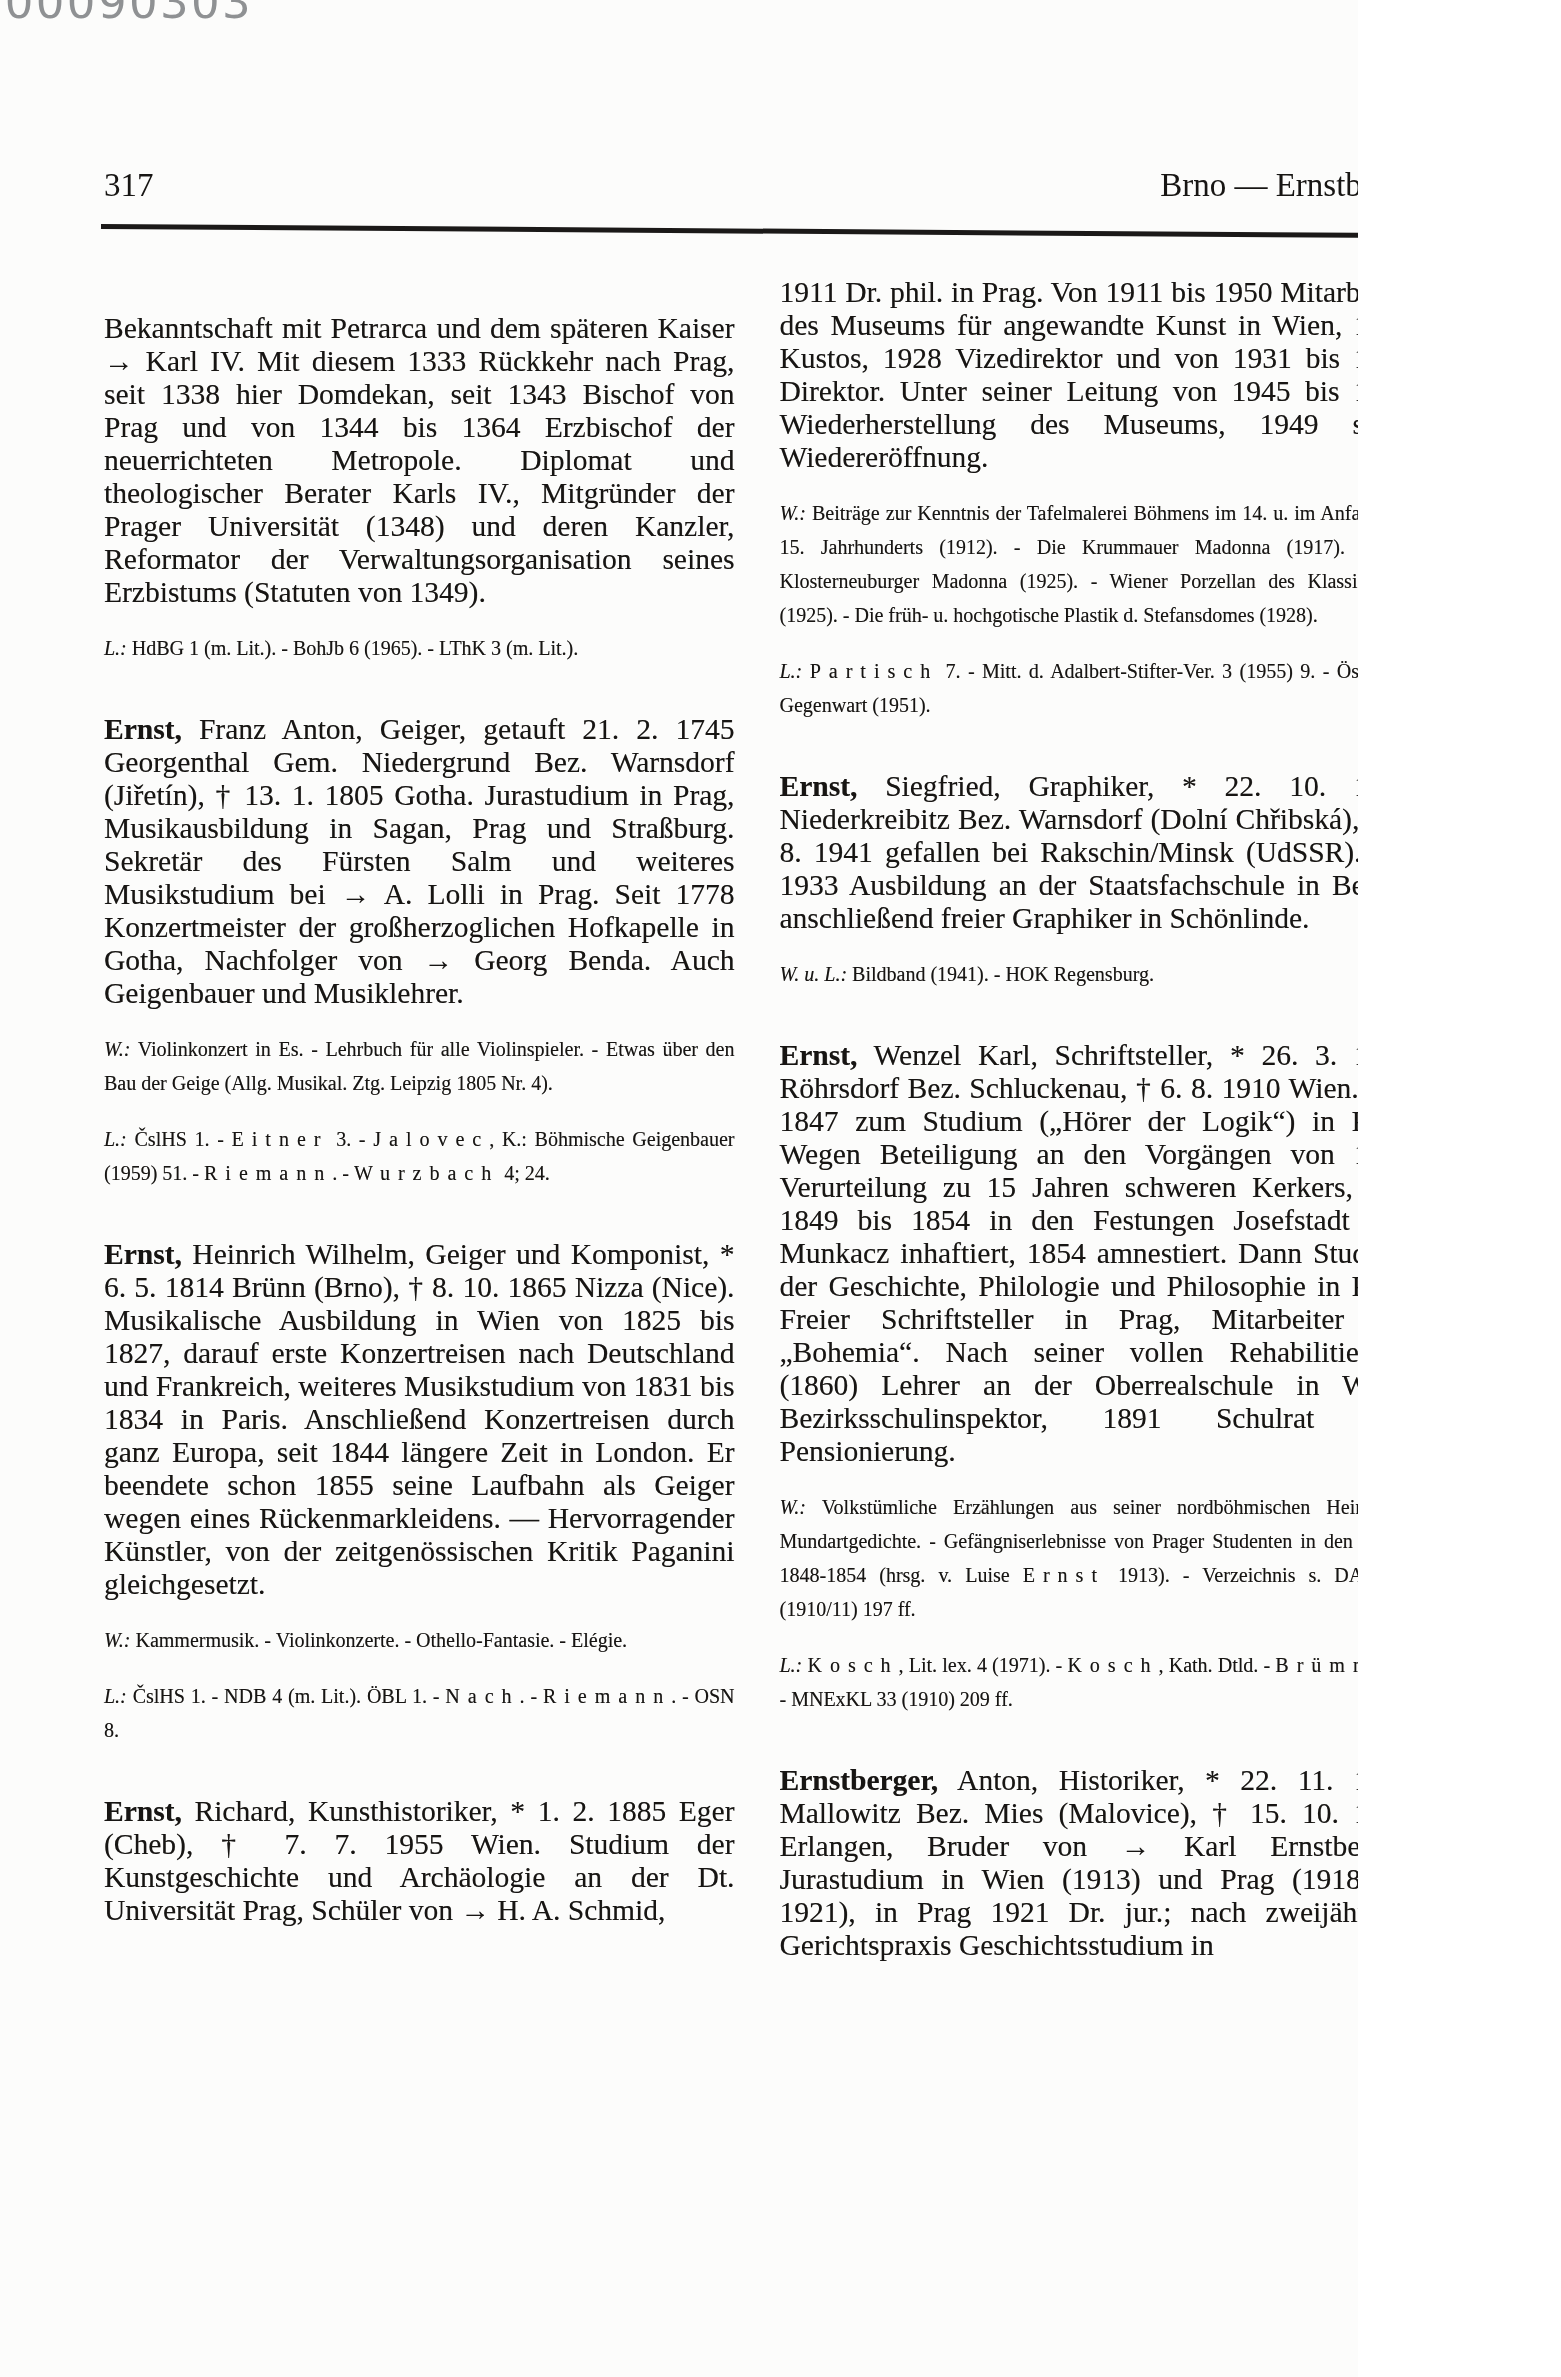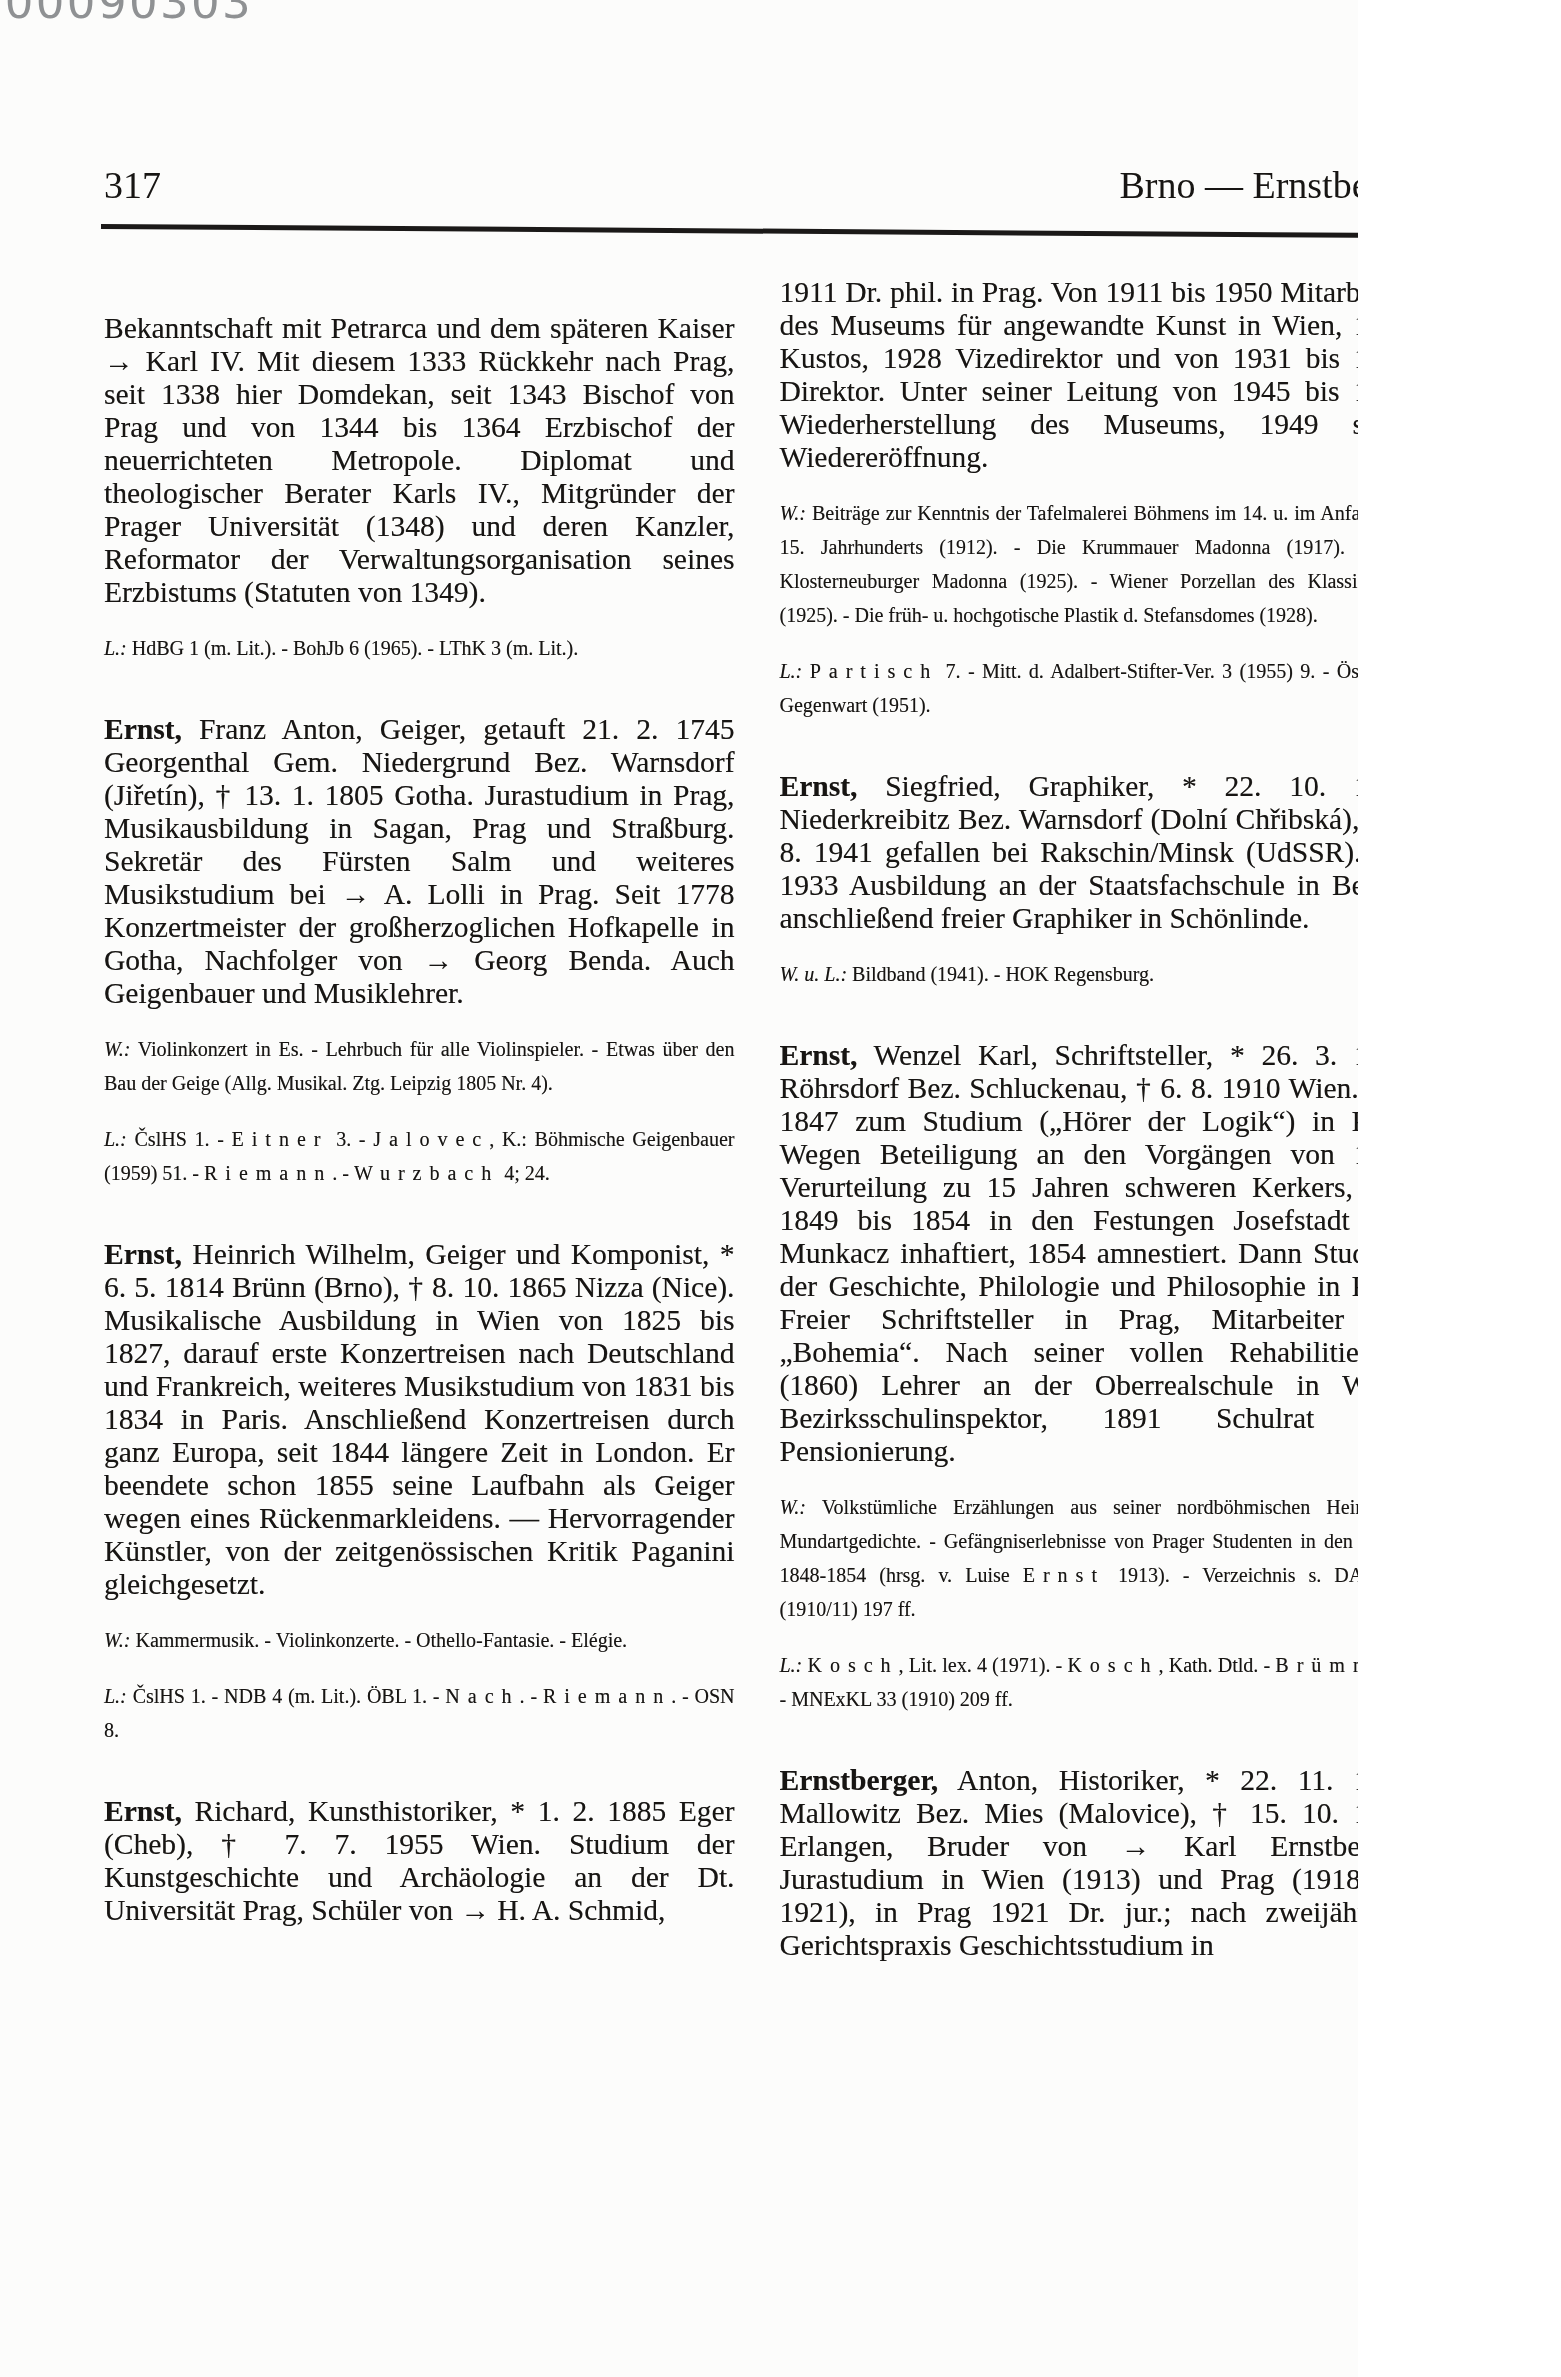--- a/index.html
+++ b/index.html
@@ -28,21 +28,21 @@
     color: #8f9193;
   }
   .running-head {
     position: absolute;
     left: 104px;
     top: 166px;
     width: 1325px;
     display: flex;
     justify-content: space-between;
     align-items: baseline;
-    font-size: 38px;
+    font-size: 33px;
     line-height: 38px;
   }
   .head-rule {
     position: absolute;
     left: 101px;
     top: 224px;
     width: 1329px;
     height: 4.8px;
     background: #1b1918;
     transform: rotate(0.4deg);

